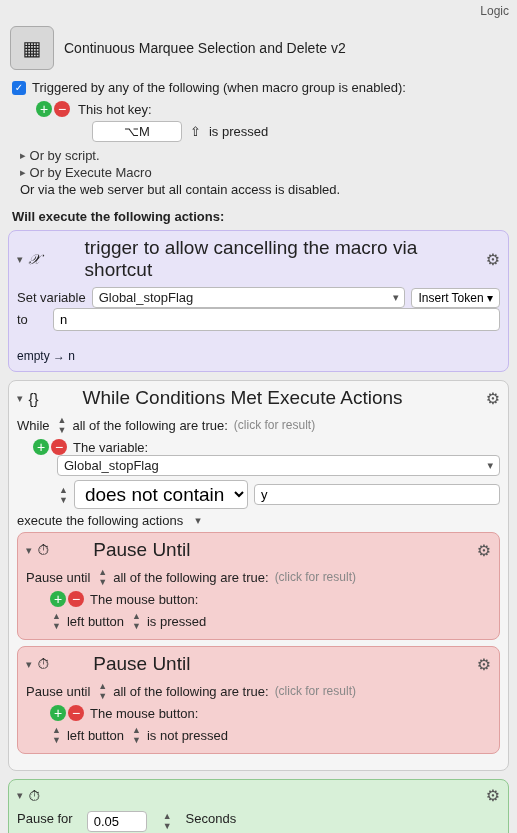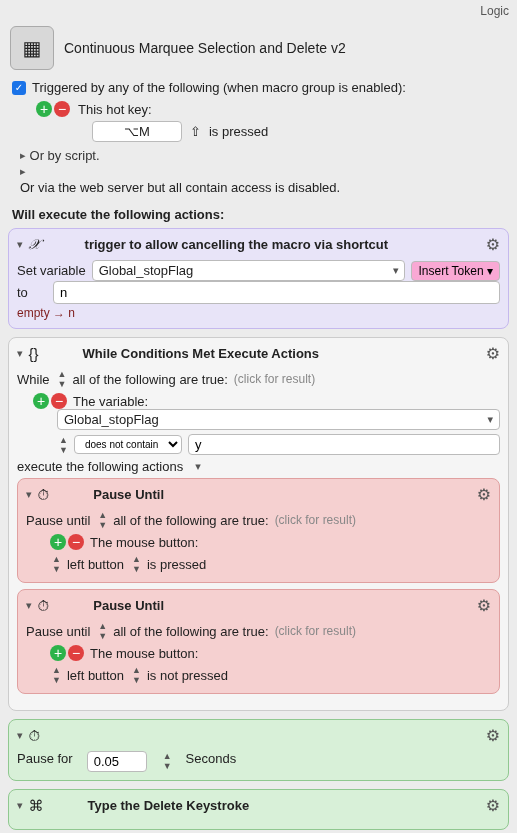--- a/index.html
+++ b/index.html
@@ -120,44 +120,44 @@
     }
     .action-header {
       display: flex; align-items: center; justify-content: space-between;
       margin-bottom: 6px;
     }
     .action-title-row {
       display: flex; align-items: center; gap: 6px;
     }
     .action-collapse { font-size: 11px; color: #555; cursor: pointer; }
     .action-icon { font-size: 15px; }
-    .action-title { font-size: 13px; font-weight: 700; padding-left: 38px; }
+    .action-title { font-size: 19px; font-weight: 400; padding-left: 38px; }
     .gear-btn {
       background: none; border: none; cursor: pointer; font-size: 16px; color: #555;
     }
     .field-row {
       display: flex; align-items: center; gap: 6px; 
     }
     .field-label { font-size: 13px; min-width: 30px; }
     .select-field {
       background: white; border: 1px solid #bbb; border-radius: 4px;
       padding: 2px 6px; font-size: 13px; flex: 1;
       display: flex; align-items: center; justify-content: space-between;
     }
     .select-arrow { font-size: 11px; color: #555; }
     .insert-token-btn {
-      background: #f9a8d4; border: 1px solid #bbb; border-radius: 4px;
+      background: #ffffff; border: 1px solid #bbb; border-radius: 4px;
       padding: 2px 6px; font-size: 12px; cursor: pointer;
       white-space: nowrap;
     }
     .value-input {
       background: white; border: 1px solid #bbb; border-radius: 4px;
       padding: 3px 6px; font-size: 13px; width: 100%;
     }
-    .empty-arrow { font-size: 12px; color: #7f1d1d; margin-top: 2px; }
+    .empty-arrow { font-size: 12px; color: #0f172a; margin-top: 18px; }
     
     .while-block {
       background: #f5f5f5;
       border: 1px solid #ccc;
       border-radius: 8px;
       margin-bottom: 8px;
       padding: 6px 8px 8px;
     }
     .condition-row {
       display: flex; align-items: center; gap: 6px; margin-bottom: 4px;
@@ -165,21 +165,21 @@
     .variable-select {
       background: white; border: 1px solid #bbb; border-radius: 4px;
       padding: 2px 6px; font-size: 13px; width: 100%;
       display: flex; align-items: center; justify-content: space-between;
     }
     .does-not-contain-row {
       display: flex; align-items: center; gap: 6px; margin-bottom: 4px; margin-left: 24px;
     }
     .does-not-contain-select {
       background: white; border: 1px solid #bbb; border-radius: 4px;
-      padding: 2px 6px; font-size: 10px;
+      padding: 2px 6px; font-size: 19px;
     }
     .y-input {
       background: white; border: 1px solid #bbb; border-radius: 4px;
       padding: 2px 6px; font-size: 13px; flex: 1;
     }
     .execute-row {
       display: flex; align-items: center; gap: 12px; margin: 4px 0;
       font-size: 13px;
     }
     .execute-arrow { font-size: 11px; color: #555; cursor: pointer; }
@@ -241,20 +241,21 @@
     </div>
     <span style="font-size:13px;">⇧</span>
     <span>is pressed</span>
   </div>
   <div class="trigger-option">
     <span class="disclosure-arrow">▸</span>
     <span>Or by script.</span>
   </div>
   <div class="trigger-option">
     <span class="disclosure-arrow">▸</span>
+    <span>Or by Execute Macro</span>
   </div>
   <div class="or-via">Or via the web server but all contain access is disabled.</div>
 </div>
 
 <div class="will-execute">Will execute the following actions:</div>
 
 <div class="actions-container">
 
   <div class="action-block-purple">
     <div class="action-header">

